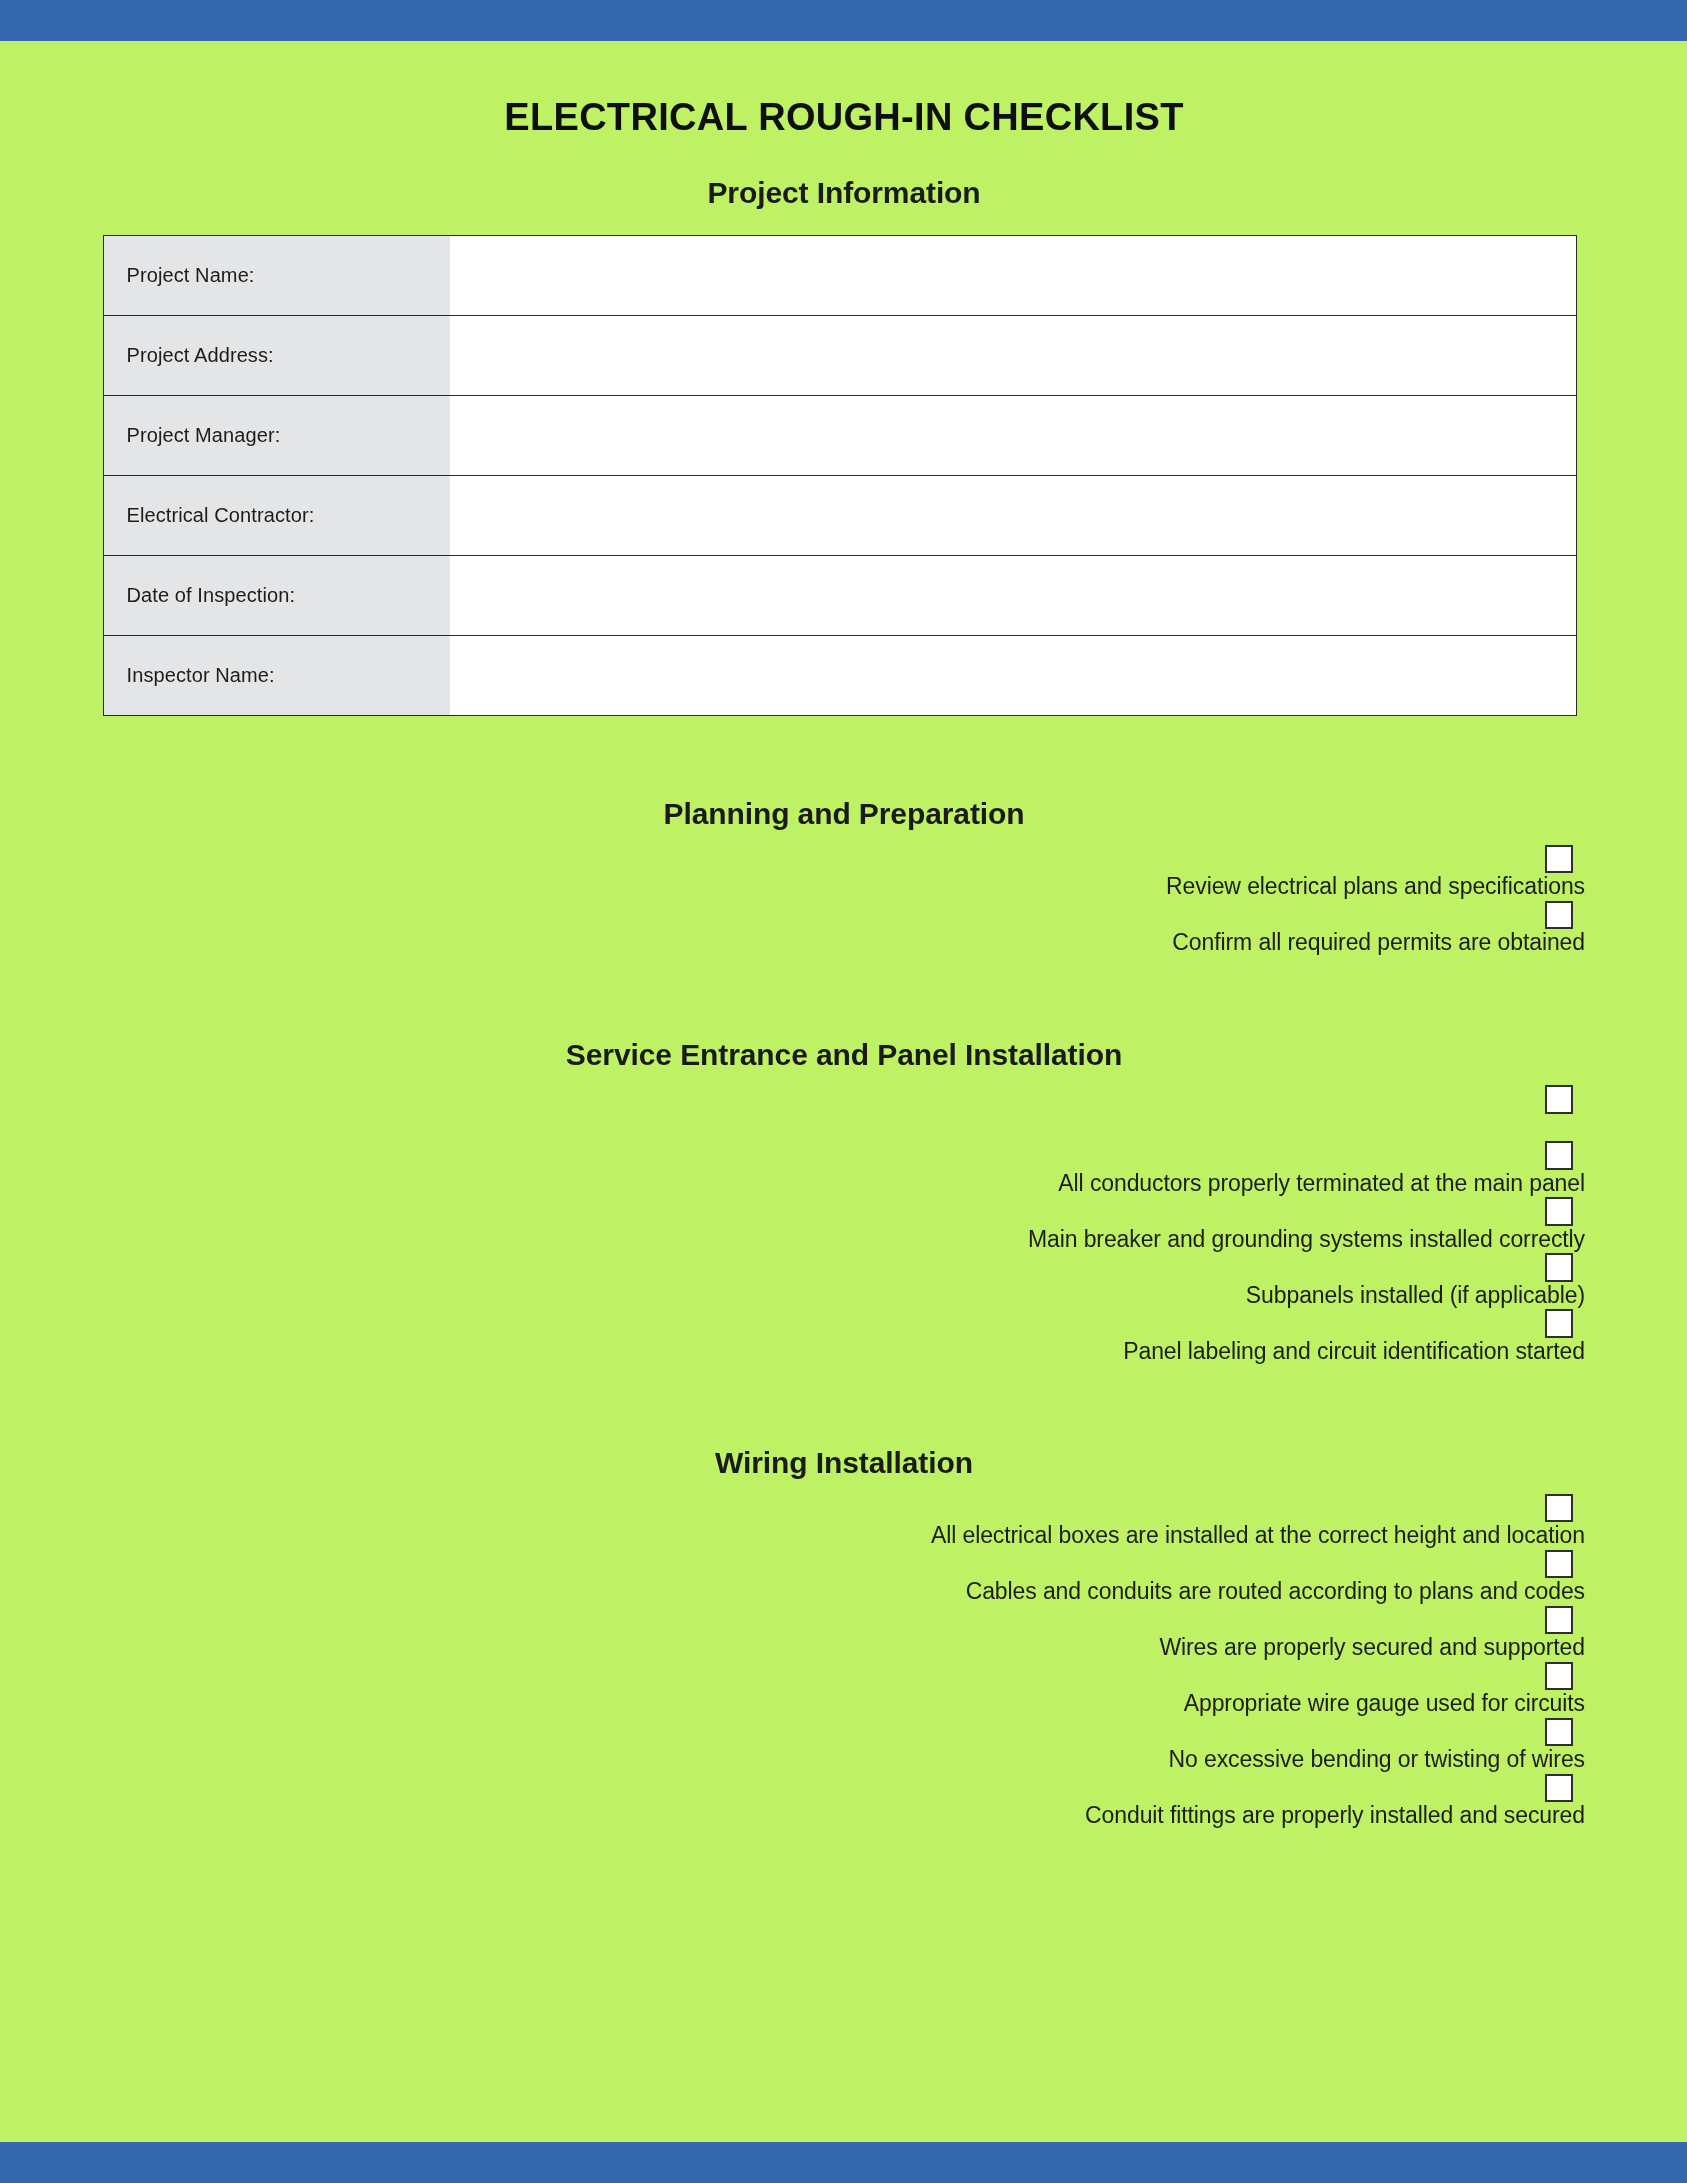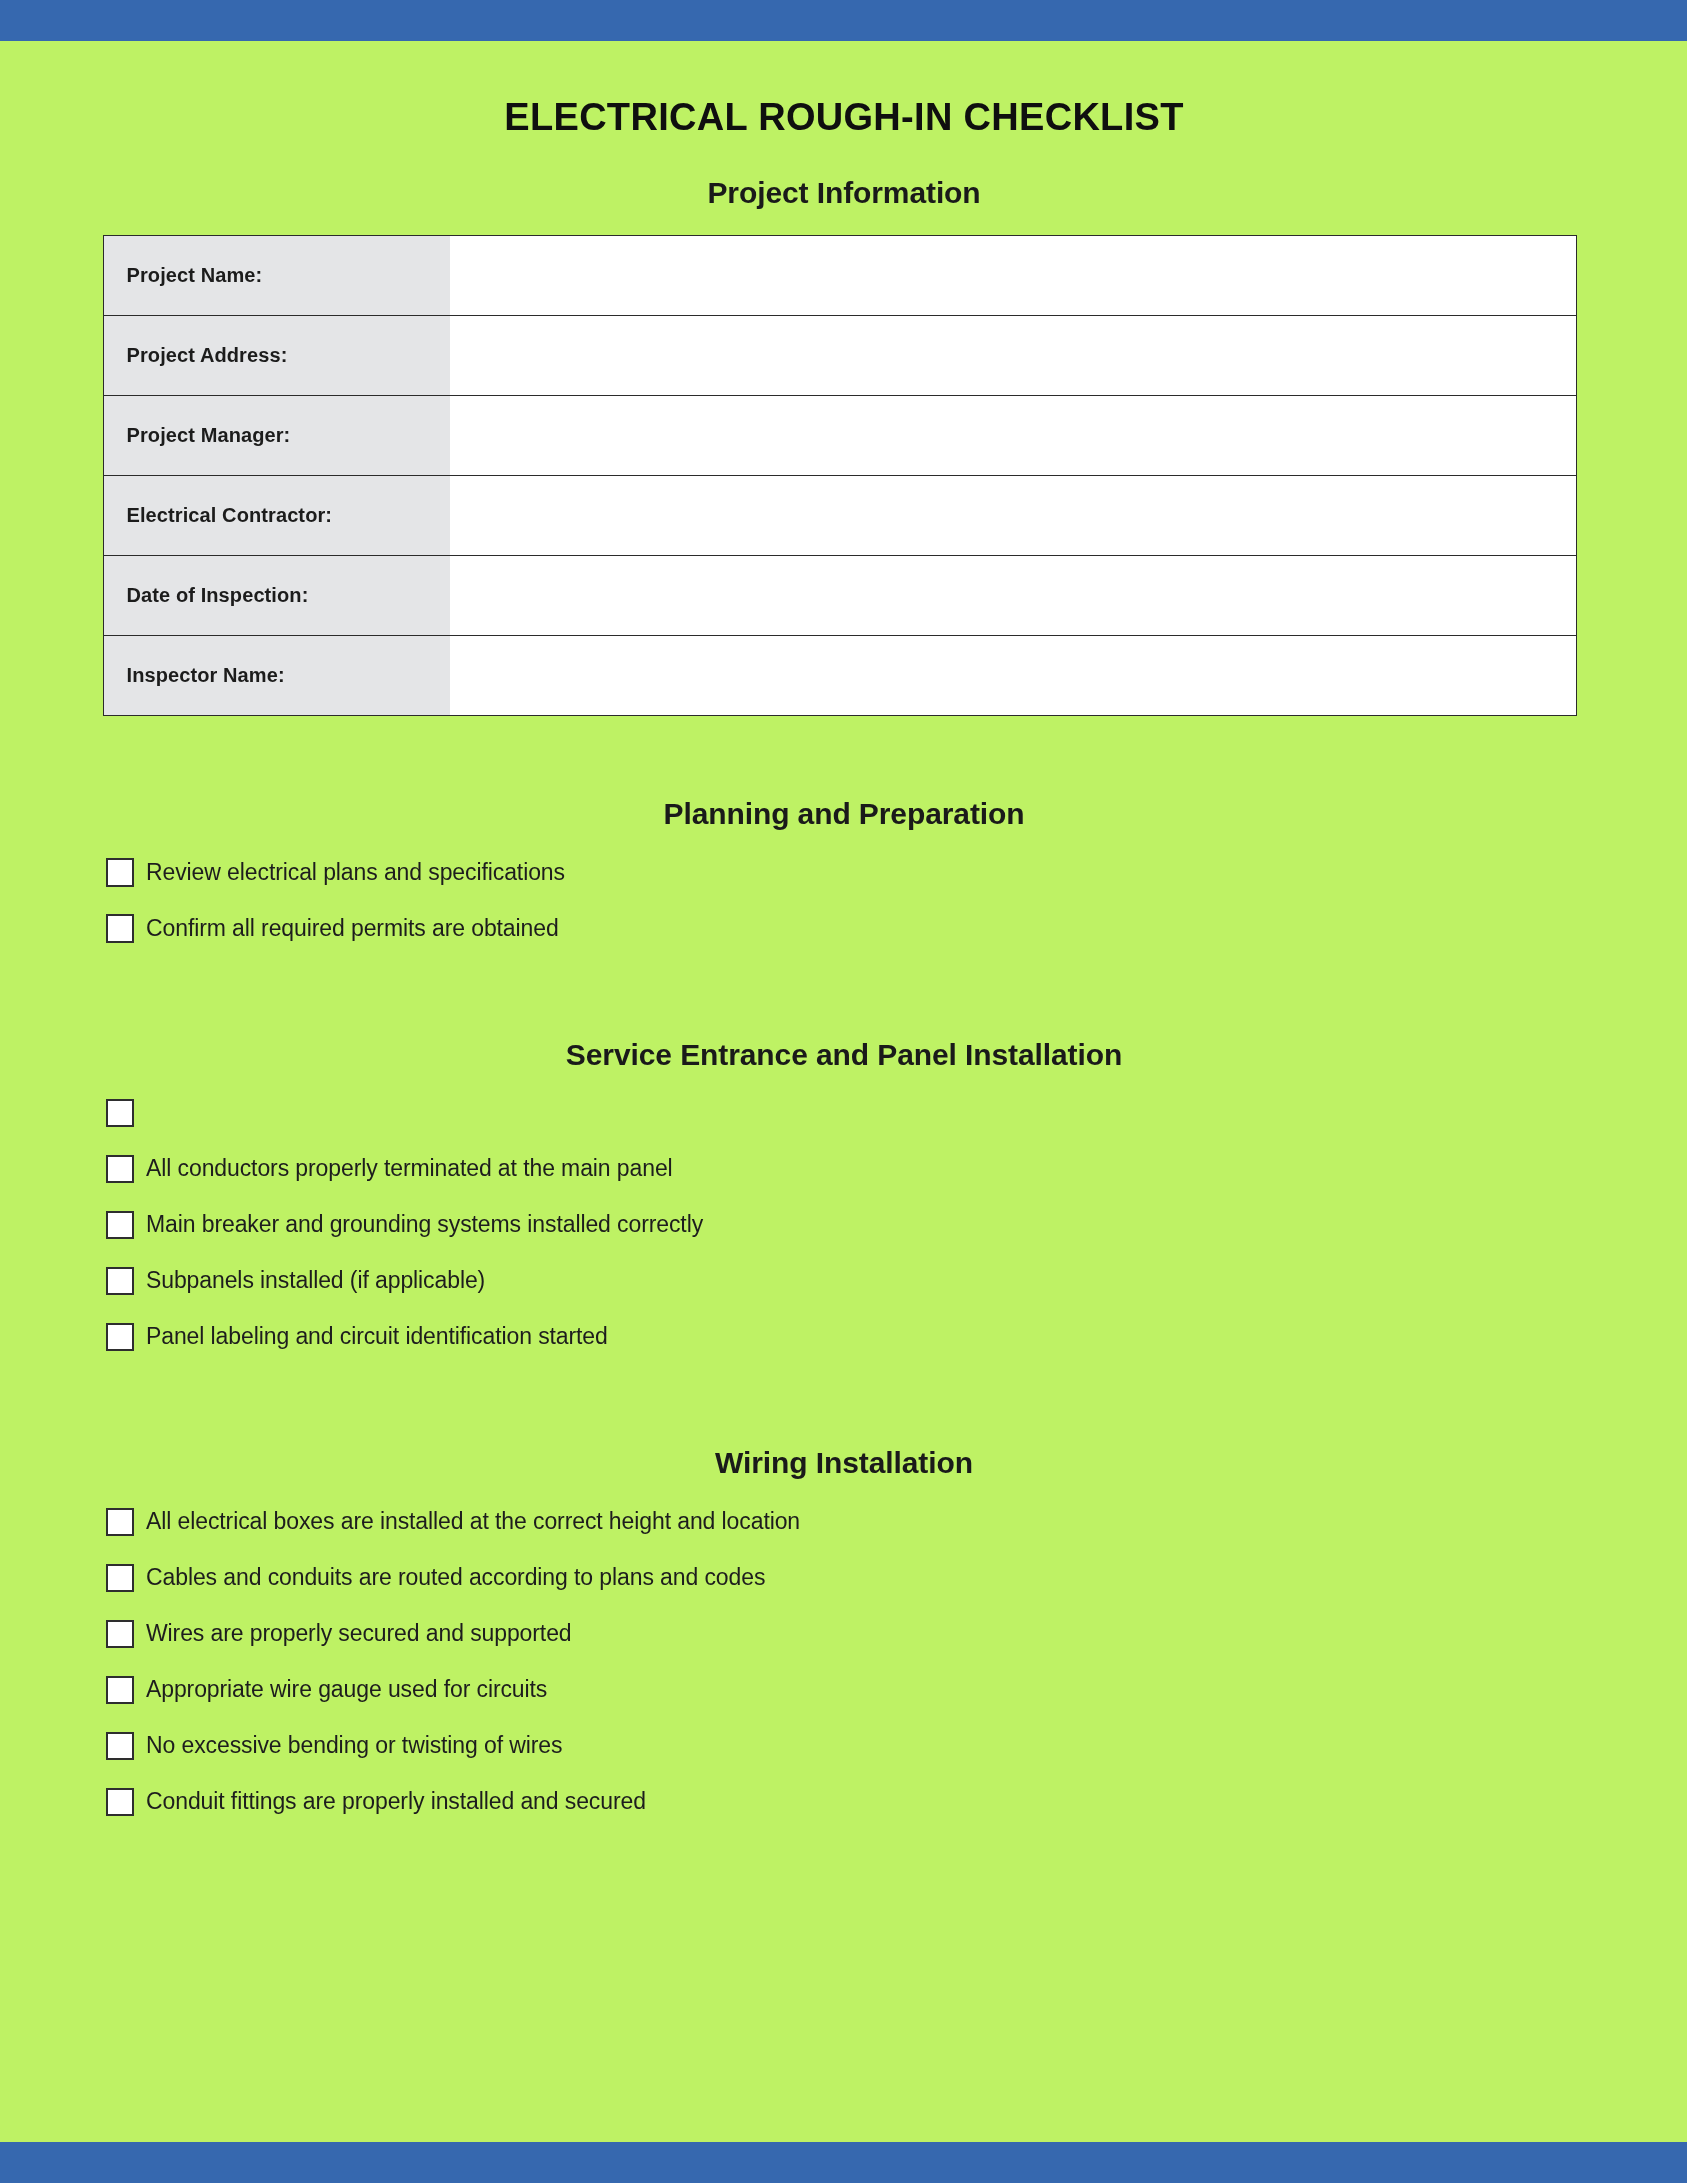--- a/index.html
+++ b/index.html
@@ -92,21 +92,21 @@
     border: 1.3px solid #2b2b2b;
     padding: 0 0 0 22.5px;
     vertical-align: middle;
     background: #ffffff;
   }
   .info-table td.label-cell {
     width: 323px;
     background: #E4E5E7;
     border-right: none;
     font-size: 20px;
-    font-weight: 700;
+    font-weight: 400;
     color: #1c1c1c;
     letter-spacing: 0.1px;
   }
   .info-table td.value-cell {
     border-left: none;
   }
   .info-table td.value-cell .value-text {
     display: block;
     font-size: 20px;
     color: #1c1c1c;
@@ -119,23 +119,24 @@
   }
   .section-gap-lg { padding-top: 81px; }
 
   .check-list {
     list-style: none;
     margin: 0;
     padding: 0;
   }
   .check-item {
     display: flex;
-    align-items: center;
+    align-items: flex-end;
     height: 56px;
     padding-left: 2.6px;
+    flex-direction: column;
   }
   .check-item:first-child {
     margin-top: 13.2px;
   }
   .checkbox {
     flex: 0 0 auto;
     width: 28.4px;
     height: 28.4px;
     border: 2px solid #2e2e2e;
     background: #ffffff;

